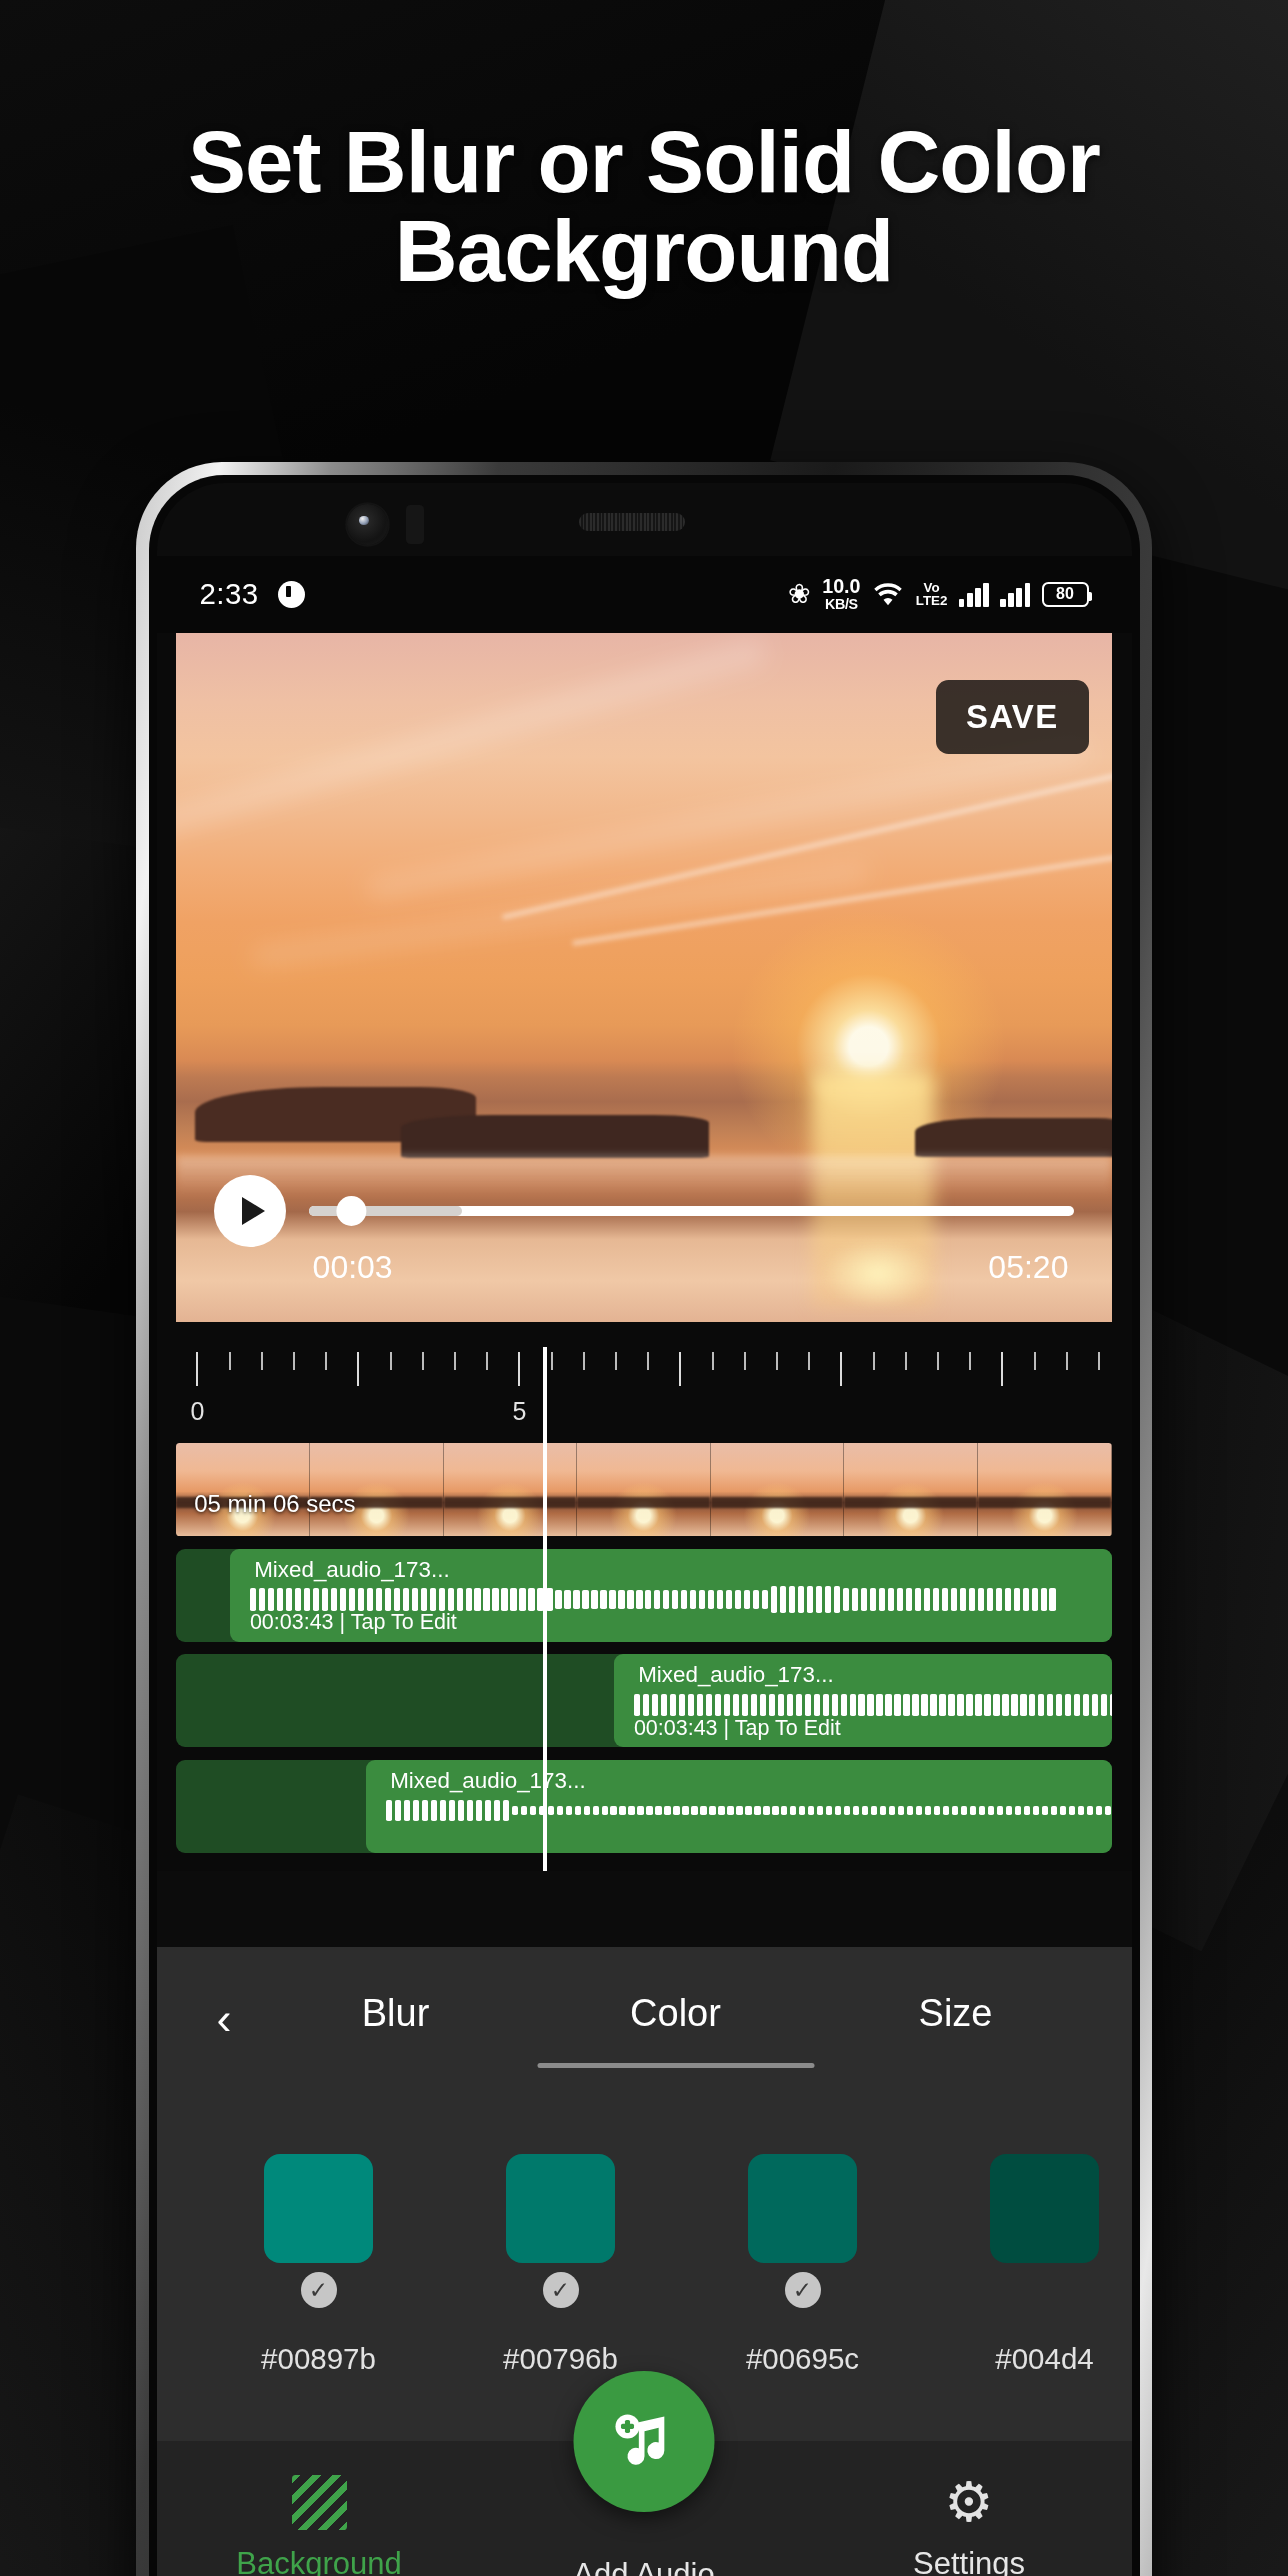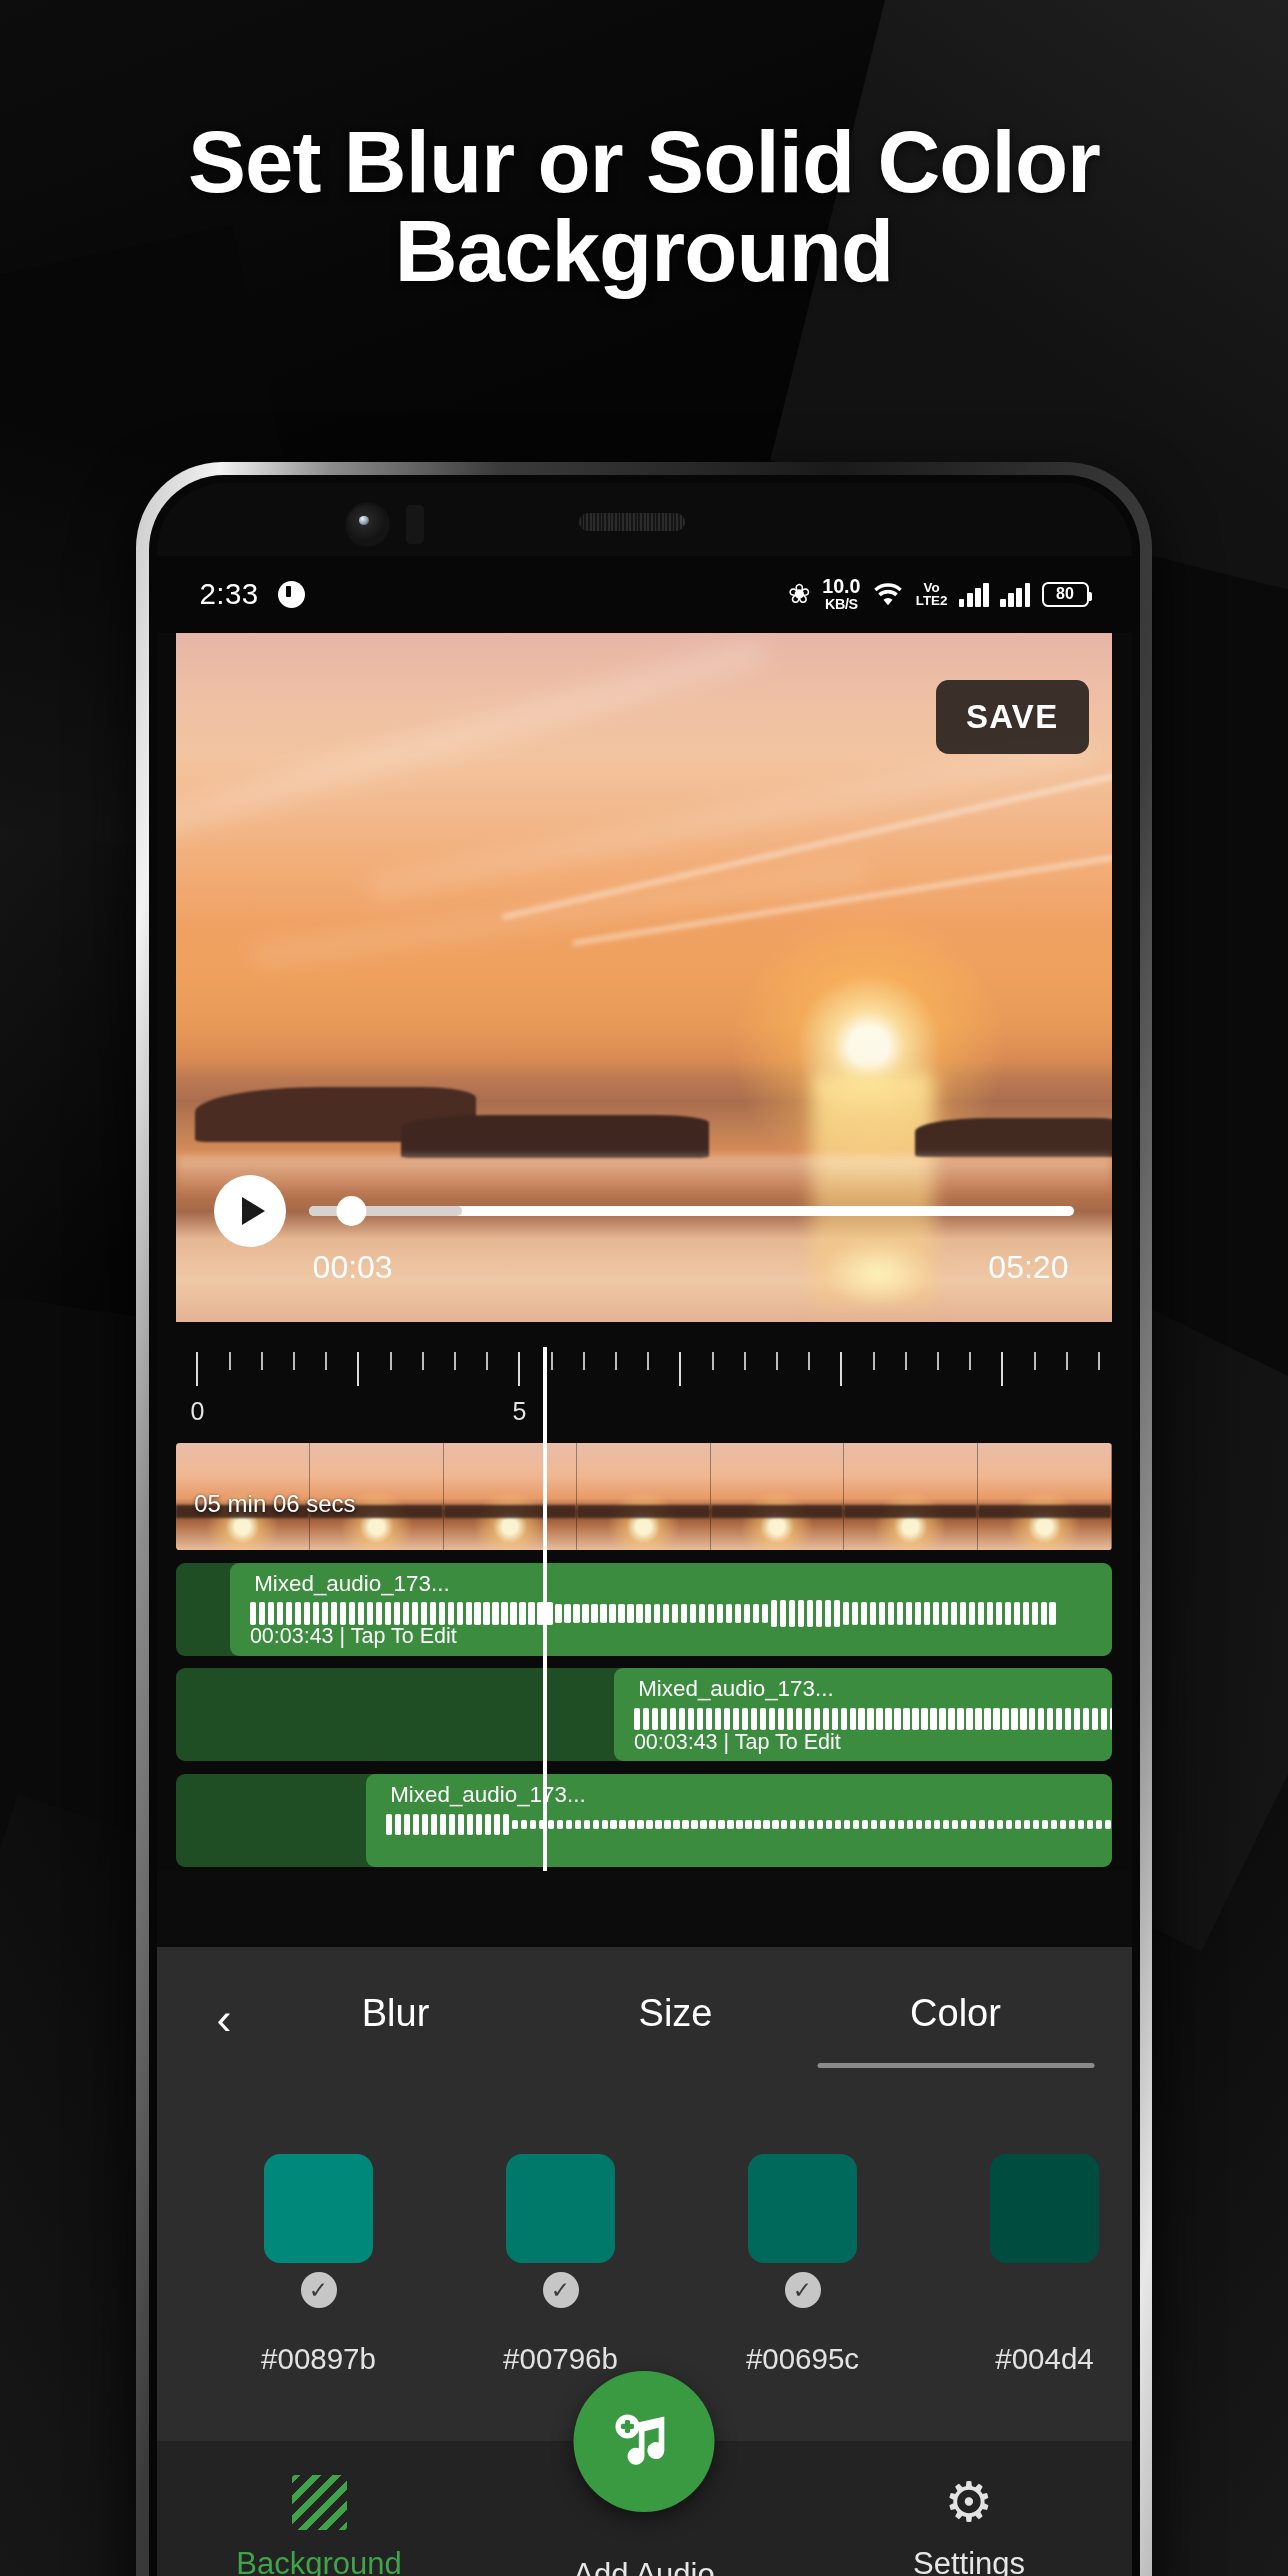--- a/index.html
+++ b/index.html
@@ -226,21 +226,21 @@
   .tick { position:absolute; top:30px; width:2.7px; background:#dcdcdc; }
   .tick.minor { height:18px; opacity:.85; }
   .tick.major { height:34px; }
   .rlabel { position:absolute; top:75px; color:#e4e4e4; font-size:25px;
             transform:translateX(-50%); }
   .playhead {
     position:absolute; left:386px; top:25px; bottom:0; width:4.5px;
     background:#fff; z-index:8;
   }
   .vtrack {
-    position:relative; margin:12.5px 19.7px 0 19.7px; height:107px;
+    position:relative; margin:12.5px 19.7px 0 19.7px; height:93px;
     border-radius:3.6px; overflow:hidden; display:flex;
   }
   .vframe { flex:1; position:relative; overflow:hidden;
     background:
       radial-gradient(circle at 50% 78%, rgba(255,250,215,.95) 0 7%, rgba(255,205,120,.5) 16%, rgba(255,180,90,0) 34%),
       linear-gradient(to bottom,#e9bda8 0%,#f0b893 30%,#e79a66 52%,#7d4b36 64%,#b06c45 76%,#e8bd9c 100%);
     border-right:1.8px solid rgba(0,0,0,.35);
   }
   .vframe::after {
     content:""; position:absolute; left:0; right:0; top:58%; height:12%;
@@ -779,22 +779,22 @@
         <span class="spk-body"></span>
             <span class="spk-cone"></span>
             <span class="spk-wave"></span>
       </span>
     </div>
 
     <div class="sheet">
       <div class="sheet-tabs">
         <div class="back-chev">‹</div>
         <div class="tab">Blur</div>
+        <div class="tab active">Color</div>
         <div class="tab">Size</div>
-        <div class="tab active">Color</div>
       </div>
 
       <div class="swatches">
 
         <div class="sw-item">
           <div class="sw-box" style="background: rgb(0, 137, 123);"></div>
           <div class="sw-check">✓</div>
           <div class="sw-label">#00897b</div>
         </div>
         <div class="sw-item">

